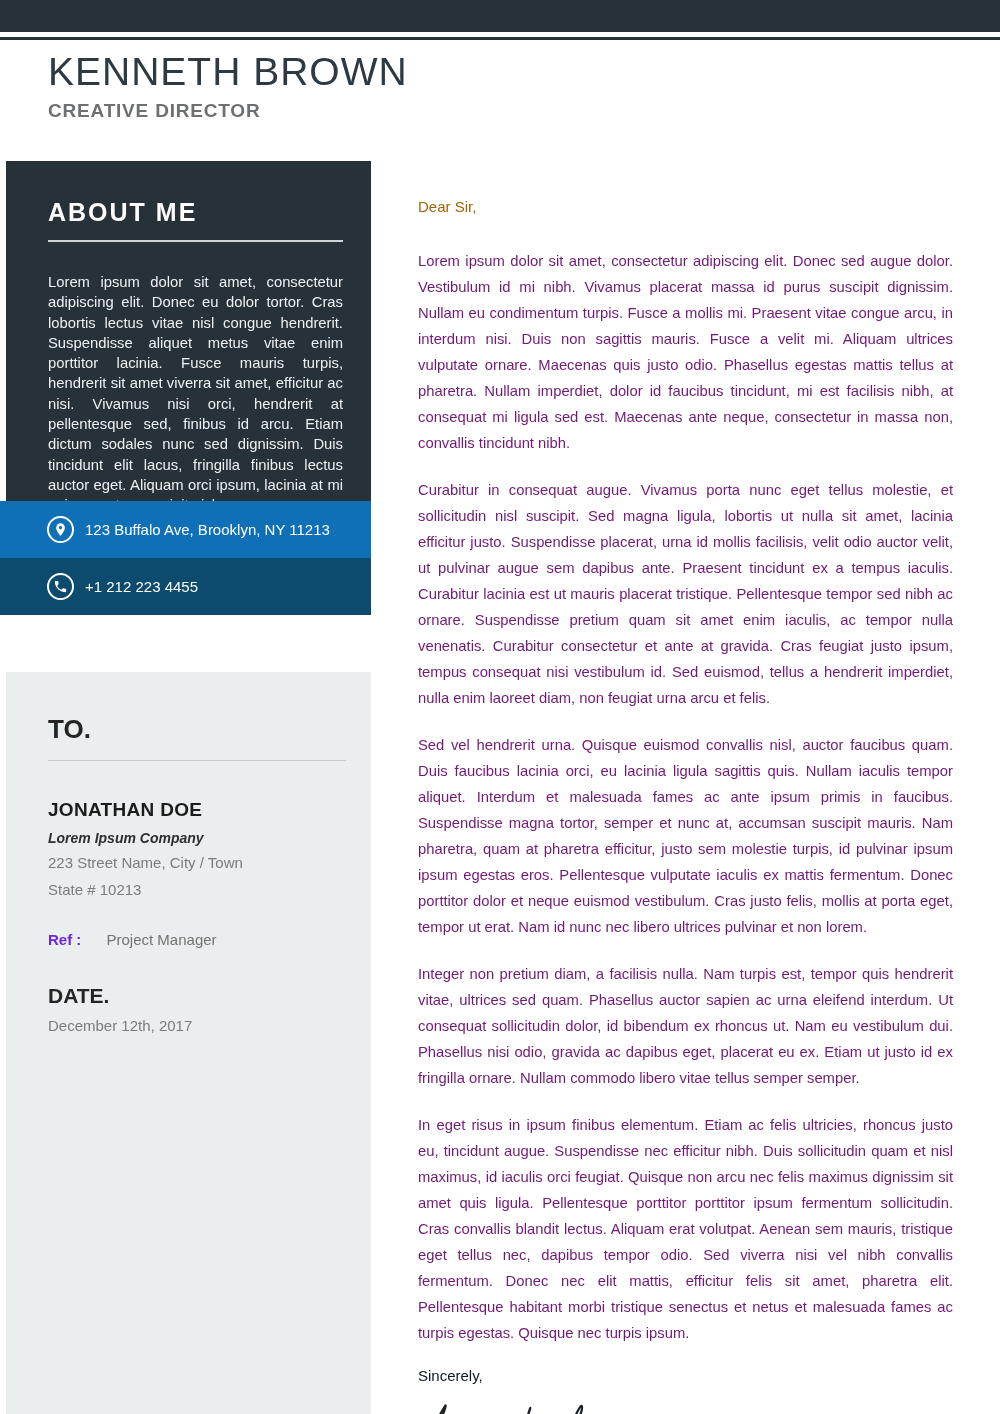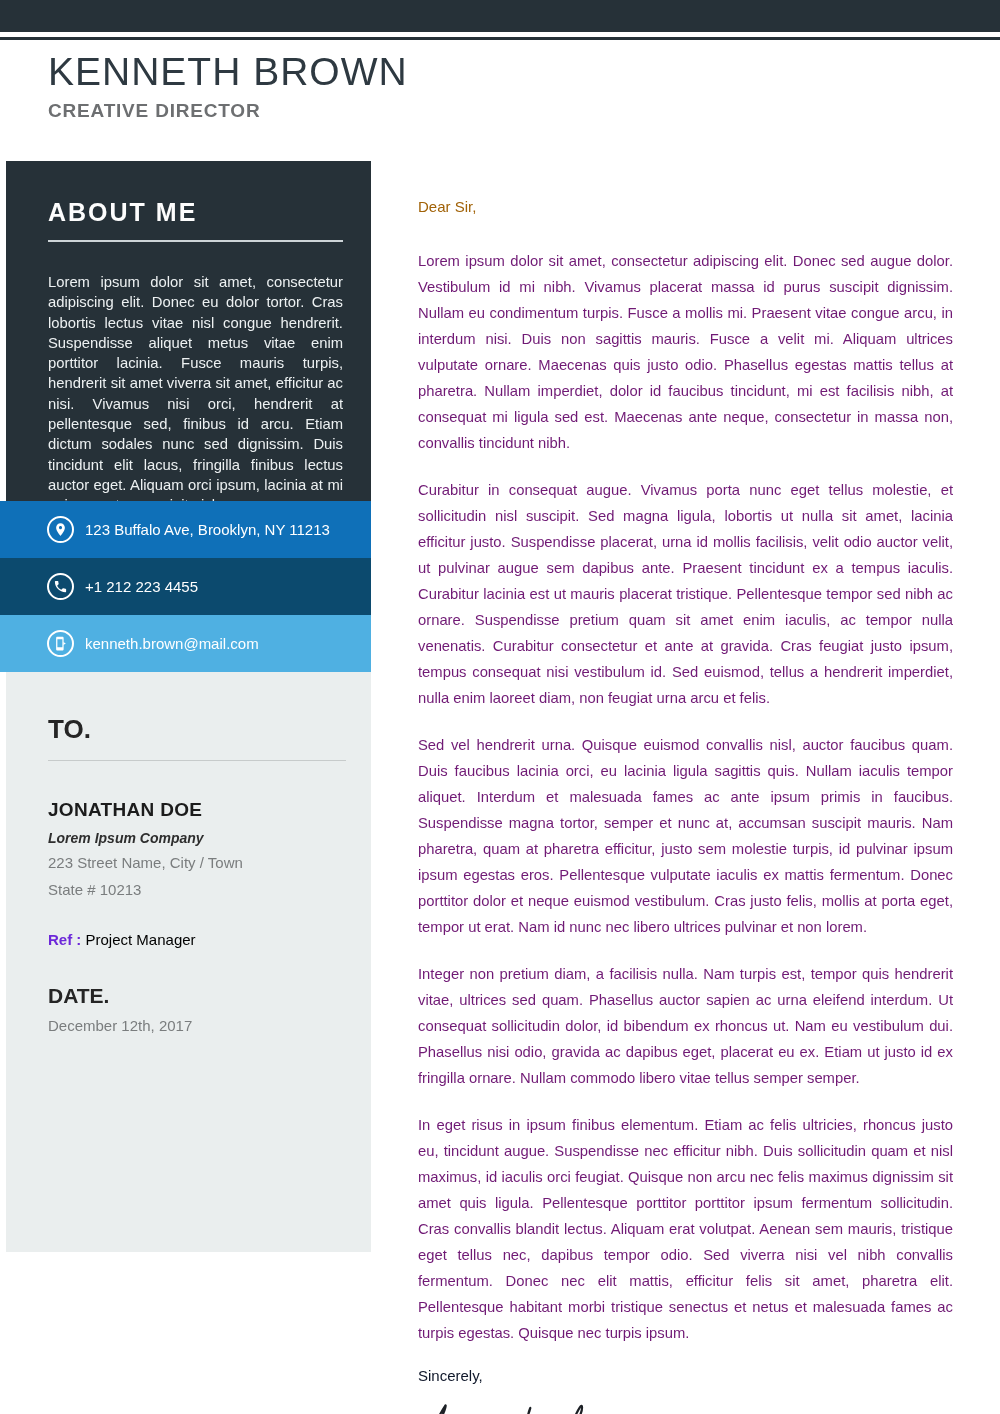--- a/index.html
+++ b/index.html
@@ -39,32 +39,32 @@
   .contact-row.r0 { top:340px; background:#0f70b8; }
   .contact-row.r1 { top:397px; background:#0c4a6e; }
   .contact-row.r2 { top:454px; background:#4fb0e2; }
   .icon-circle {
     width:27px; height:27px; border:2px solid #fff; border-radius:50%;
     display:flex; align-items:center; justify-content:center; margin-right:11px; flex:none;
   }
   .icon-circle svg { width:15px; height:15px; display:block; }
 
   .gray-panel {
-    position:absolute; top:511px; left:6px; right:0; height:580px;
+    position:absolute; top:511px; left:6px; right:0; height:742px;
     background:#eaeeee;
   }
   .to-block { position:absolute; top:42px; left:42px; right:25px; }
   .to-block h2 { font-size:26px; font-weight:bold; color:#252525; }
   .to-rule { height:1px; background:#c7cbcb; margin-top:15px; }
   .recipient-name { margin-top:38px; font-size:19px; font-weight:bold; color:#1c1c1c; letter-spacing:0.3px; }
   .company { margin-top:9px; font-size:14px; font-weight:bold; font-style:italic; color:#2e2e2e; }
   .addr { margin-top:7px; font-size:15px; color:#7a7d7e; line-height:20px; }
   .ref-line { margin-top:31px; font-size:15px; }
   .ref-line .ref-label { font-weight:bold; color:#6d28d9; }
-  .ref-line .ref-value { color:#000000; }
+  .ref-line .ref-value { color:#737373;margin-left:21px; }
 
   .date-block { position:absolute; top:312px; left:42px; }
   .date-block h2 { font-size:21px; font-weight:bold; color:#252525; }
   .date-block .date-value { margin-top:9px; font-size:15px; color:#7a7d7e; }
 
   
   .letter { position:absolute; top:198px; left:418px; width:535px; }
   .salutation { font-size:15px; font-weight:normal; color:#a16207; margin-bottom:33px; }
   .letter p.para {
     font-size:14.8px; line-height:26px; color:#701a75; text-align:justify;
@@ -104,29 +104,20 @@
 
   <div class="contact-row r1">
     <span class="icon-circle">
       <svg viewBox="0 0 24 24" fill="#ffffff">
         <path d="M6.62 10.79c1.44 2.83 3.76 5.14 6.59 6.59l2.2-2.2c.27-.27.67-.36 1.02-.24 1.12.37 2.33.57 3.57.57.55 0 1 .45 1 1V20c0 .55-.45 1-1 1-9.39 0-17-7.61-17-17 0-.55.45-1 1-1h3.5c.55 0 1 .45 1 1 0 1.25.2 2.45.57 3.57.11.35.03.74-.25 1.02l-2.2 2.2z"></path>
       </svg>
     </span>
     <span>+1 212 223 4455</span>
   </div>
 
-  <div class="contact-row r2">
-    <span class="icon-circle">
-      <svg viewBox="0 0 24 24" fill="#ffffff">
-        <path d="M15 1H7C5.9 1 5 1.9 5 3v18c0 1.1.9 2 2 2h8c1.1 0 2-.9 2-2V3c0-1.1-.9-2-2-2zm0 17H7V5h8v13z"></path>
-        <path d="M16.5 9.5l4 2.5-4 2.5z"></path>
-      </svg>
-    </span>
-    <span>kenneth.brown@mail.com</span>
-  </div>
 
   <div class="gray-panel">
 
     <div class="to-block">
       <h2>TO.</h2>
       <div class="to-rule"></div>
       <div class="recipient-name">JONATHAN DOE</div>
       <div class="company">Lorem Ipsum Company</div>
       <div class="addr">223 Street Name, City / Town</div>
       <div class="addr">State # 10213</div>

